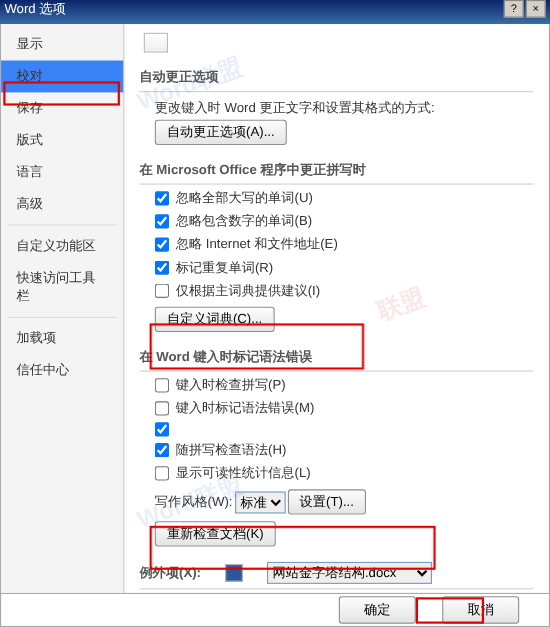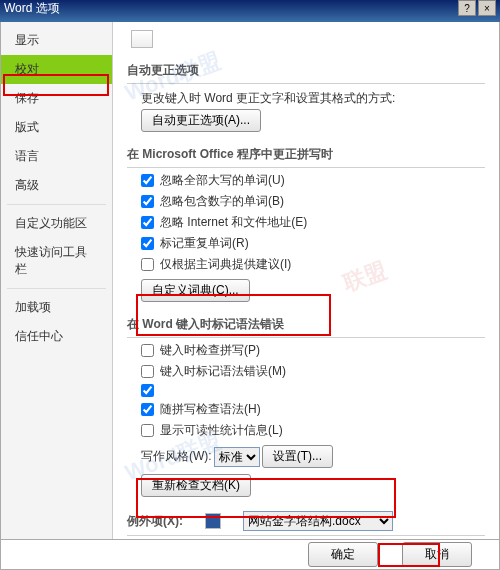--- a/index.html
+++ b/index.html
@@ -7,21 +7,21 @@
 
 .titlebar { background: linear-gradient(#0a246a, #3a6ea5); color: #fff; height: 22px; display: flex; padding: 0 4px; font-size: 12px; }
 .titlebar span { flex: 1; }
 .tb-btn { width: 18px; height: 16px; background: #d4d0c8; border: 1px solid #888; display: inline-flex; align-items: center; justify-content: center; margin-left: 2px; font-size: 10px; color: #000; cursor: pointer; }
 
 .dialog { display: flex; height: 518px; border: 1px solid #aaa; border-top: none; background: #fff; }
 
 .sidebar { width: 112px; background: #f4f4f4; border-right: 1px solid #ccc; padding-top: 4px; }
 .sidebar div { padding: 6px 14px; font-size: 12px; color: #333; cursor: pointer; }
 .sidebar div.sep { border-top: 1px solid #ddd; height: 1px; padding: 0; margin: 4px 6px; }
-.sidebar div.sel { background: #84cc16; }
+.sidebar div.sel { background: #3b82f6; }
 .hl-red { position: absolute; border: 2px solid #e00000; pointer-events: none; }
 
 .content { flex: 1; overflow-y: auto; padding: 8px 14px 8px 14px; font-size: 12px; color: #333; position: relative; }
 .section { font-weight: bold; color: #555; border-bottom: 1px solid #d0d0d0; padding: 4px 0; margin-top: 10px; }
 .row { display: flex; align-items: center; margin: 4px 0 4px 14px; }
 .cb { width: 13px; height: 13px; margin-right: 6px; }
 label { cursor: default; }
 .btn { background: linear-gradient(#fdfdfd,#e4e4e4); border: 1px solid #8e8e8e; border-radius: 3px; padding: 2px 10px; font-size: 12px; cursor: pointer; }
 .dline { display: flex; align-items: center; margin: 6px 0 6px 14px; gap: 2px; flex-wrap: wrap; }
 select { font-size: 12px; border: 1px solid #7a9ac0; height: 20px; }

